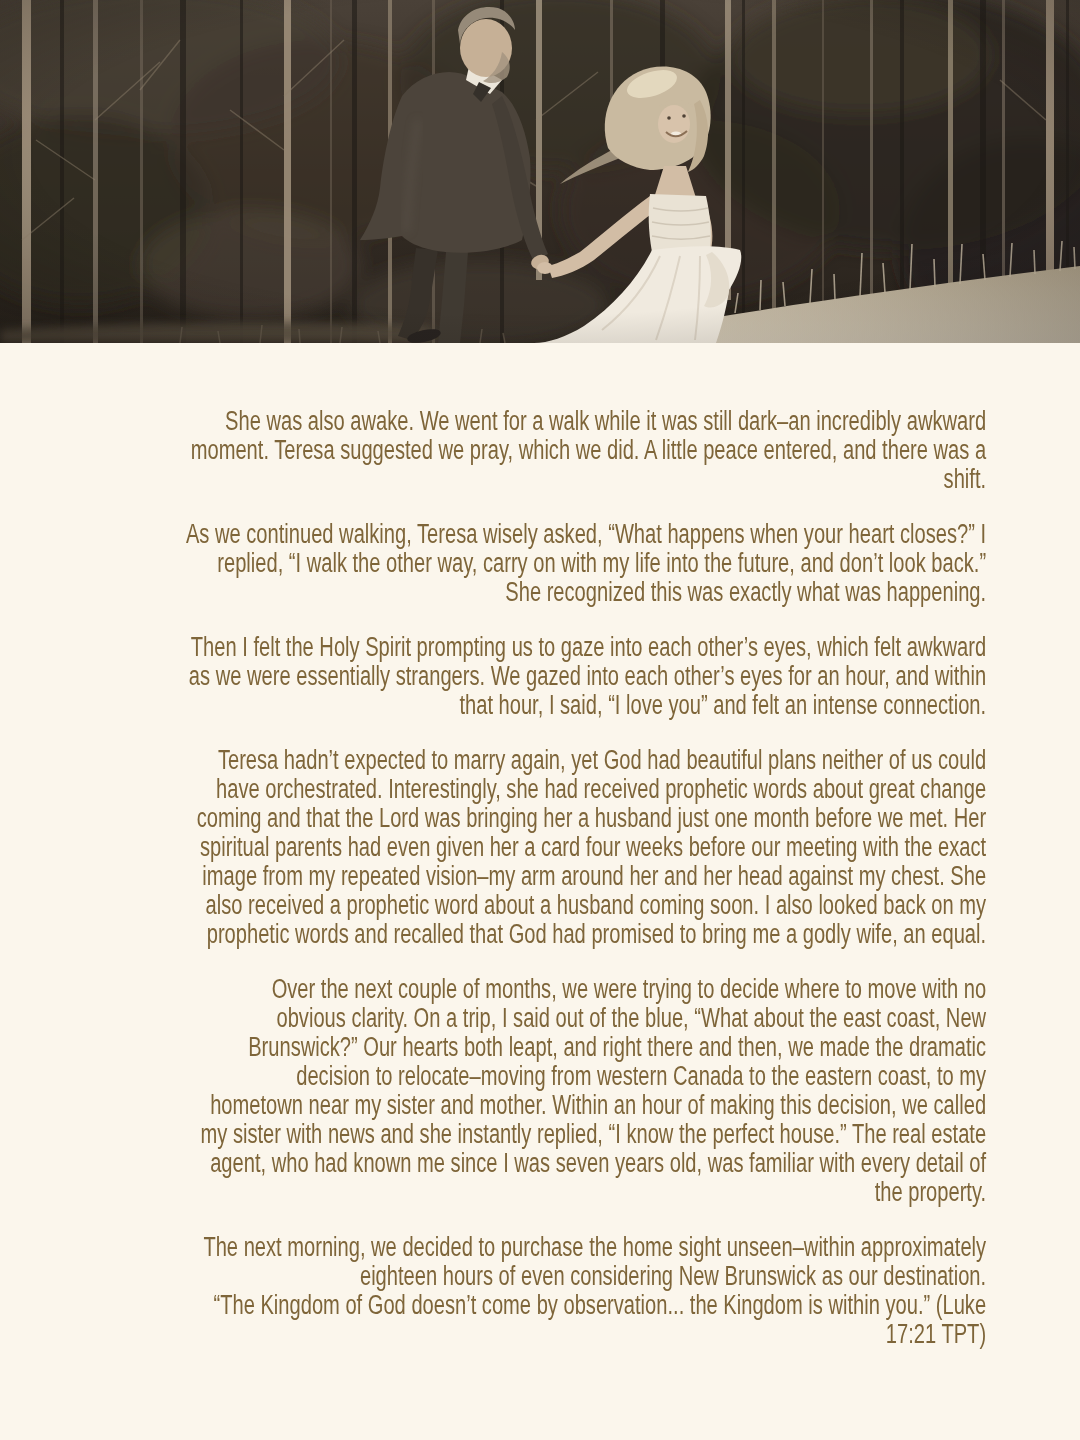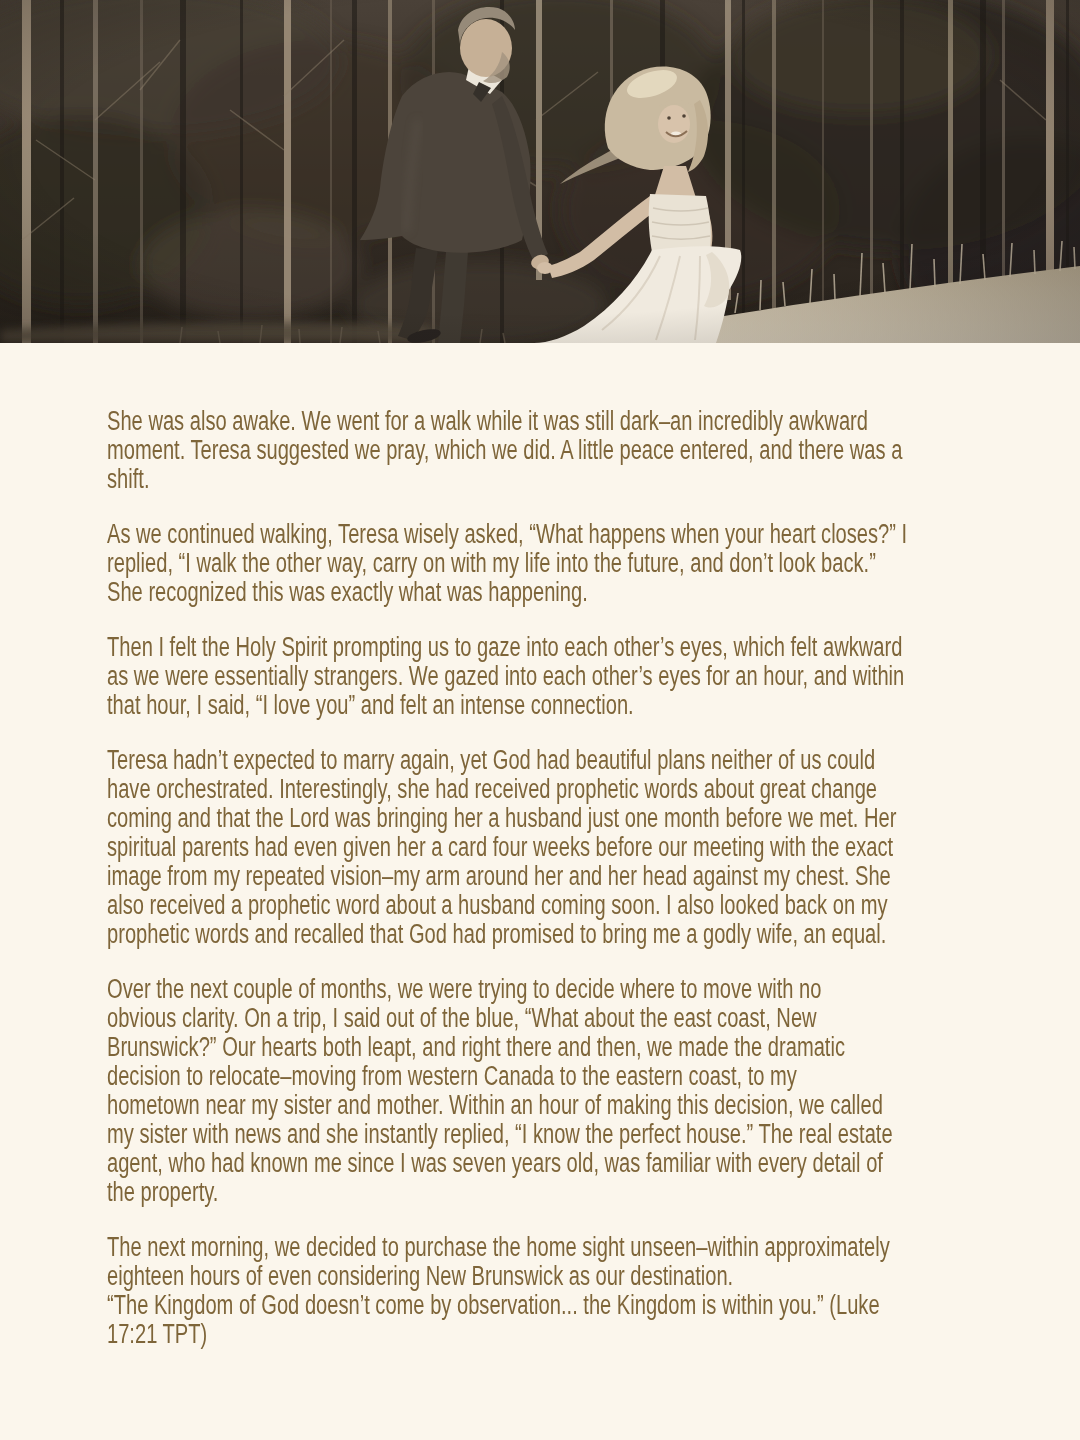--- a/index.html
+++ b/index.html
@@ -7,20 +7,21 @@
     padding: 0;
     background: #fbf6ec;
     width: 1080px;
     overflow-x: hidden;
   }
   .page {
     position: relative;
     width: 1080px;
     height: 1440px;
     background: #fbf6ec;
+    text-align: right;
   }
   figure.hero {
     margin: 0;
     width: 1080px;
     height: 343px;
     overflow: hidden;
     display: block;
   }
   figure.hero svg { display: block; }
 

